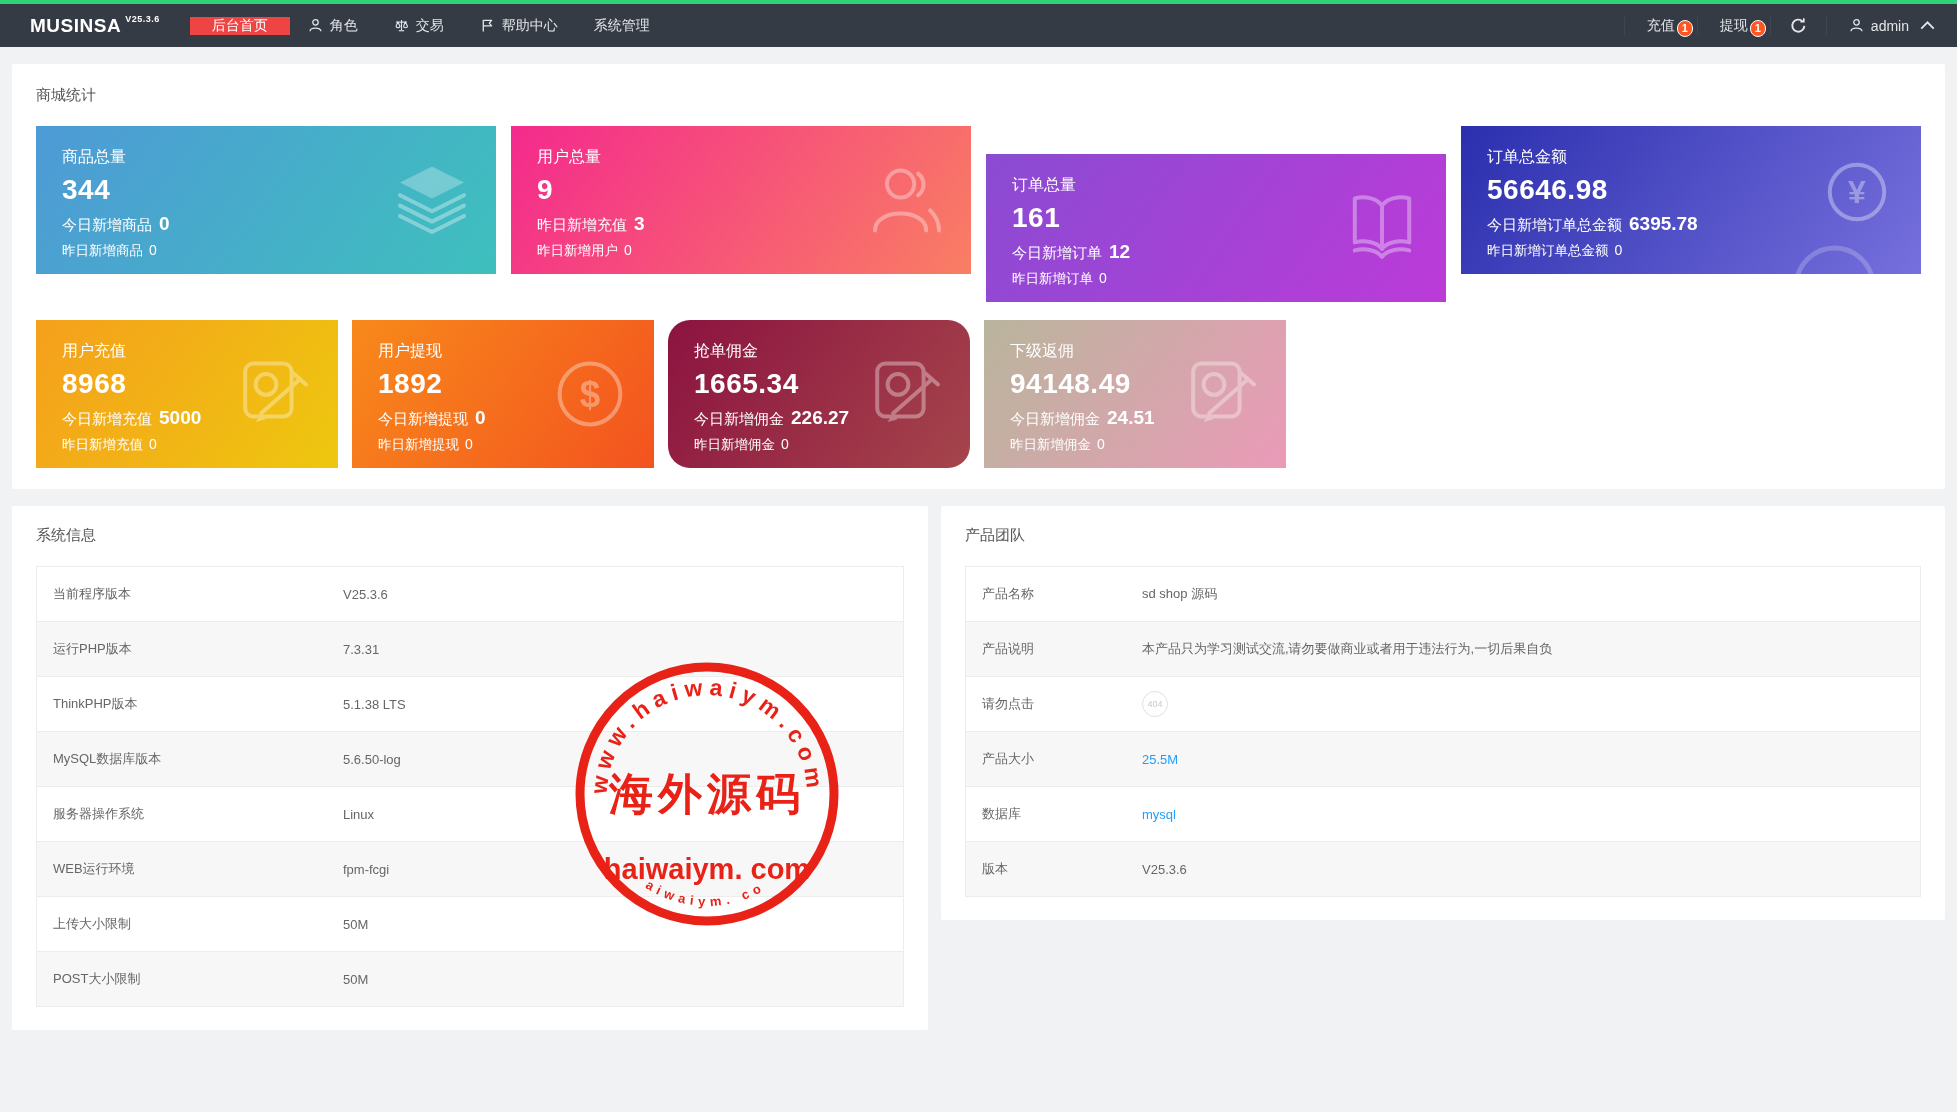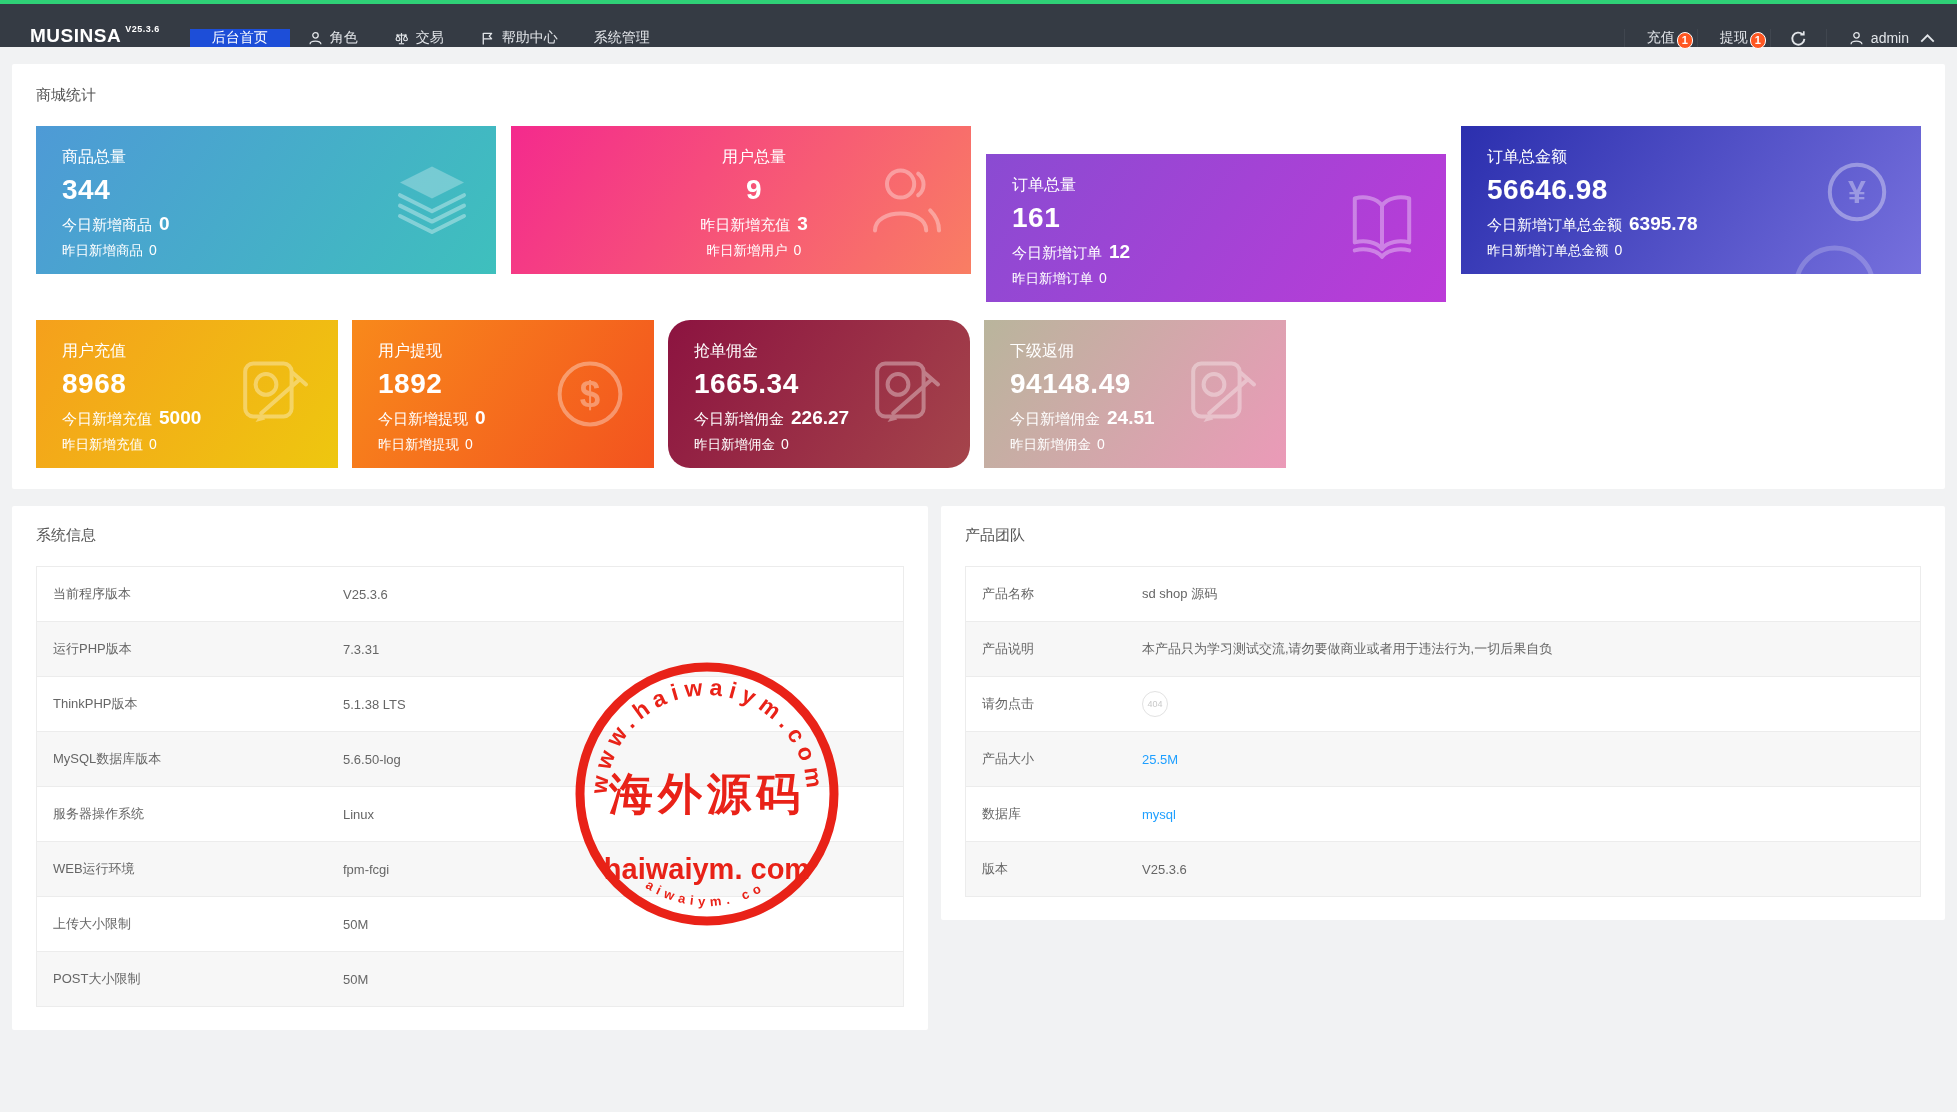--- a/index.html
+++ b/index.html
@@ -4,29 +4,29 @@
 <style>
   html,body{margin:0;padding:0}
   body{
     width:1957px;height:1112px;position:relative;overflow:hidden;
     background:#f1f2f3;
     font-family:"Liberation Sans","DejaVu Sans",sans-serif;
     -webkit-font-smoothing:antialiased;
   }
   
   .topbar{
-    height:47px;box-sizing:border-box;display:flex;align-items:flex-end;
+    height:47px;box-sizing:border-box;display:flex;align-items:center;
     background:#353b44;border-top:4px solid #2fd077;color:#dde1e6;
   }
   .logo{display:flex;align-items:center;padding:0 30px 0 30px;color:#fff;
         font-size:19px;font-weight:bold;letter-spacing:.5px;white-space:nowrap}
   .logo .ver{font-size:9px;font-weight:bold;margin-left:4px;transform:translateY(-7px)}
   .nav-item{display:flex;align-items:center;gap:7px;padding:0 18px;font-size:14px;
             color:#e2e5e9;cursor:pointer;white-space:nowrap}
-  .nav-item.active{background:#1d4ed8;color:#fff;padding:0 22px}
+  .nav-item.active{background:#ef4444;color:#fff;padding:0 22px}
   .nav-item svg{width:15px;height:15px;display:block}
   .nav-right{margin-left:auto;display:flex;align-items:stretch}
   .nav-right .nav-item{position:relative;padding:0 22px;border-left:1px solid rgba(255,255,255,.06)}
   .nav-right .icon-btn{padding:0 19px}
   .badge{position:absolute;top:3px;right:4px;min-width:11px;height:17px;line-height:15px;
          padding:0 4px;background:#ff5722;border:1px solid #fff;border-radius:9px;color:#fff;
          font-size:11px;text-align:center;box-sizing:border-box;font-weight:bold}
   .chev{width:12px;height:8px;margin-left:4px}
   
   .main{padding:17px 12px 0}
@@ -157,21 +157,21 @@
           <div class="c-line yest"><span>昨日新增商品</span><span class="c-num">0</span></div>
           <span class="card-icon">
             <svg viewBox="0 0 100 100" fill="none" stroke="#fff" stroke-width="5" stroke-linejoin="round" stroke-linecap="round">
               <polygon points="50,8 90,28 50,48 10,28" fill="rgba(255,255,255,0.8)" stroke="none"></polygon>
               <polyline points="10,44 50,64 90,44"></polyline>
               <polyline points="10,57 50,77 90,57"></polyline>
               <polyline points="10,70 50,90 90,70"></polyline>
             </svg>
           </span>
         </div>
-        <div class="card" style="background: linear-gradient(125deg, rgb(244, 42, 141), rgb(249, 126, 99)); text-align: center;">
+        <div class="card" style="background: linear-gradient(125deg, rgb(244, 42, 141), rgb(249, 126, 99));">
           <div class="c-title">用户总量</div>
           <div class="c-value">9</div>
           <div class="c-line"><span>昨日新增充值</span><span class="c-num">3</span></div>
           <div class="c-line yest"><span>昨日新增用户</span><span class="c-num">0</span></div>
           <span class="card-icon">
             <svg viewBox="0 0 100 100" fill="none" stroke="#fff" stroke-width="5" stroke-linecap="round">
               <circle cx="42" cy="30" r="17"></circle>
               <path d="M10,88 C10,60 74,60 74,88"></path>
               <path d="M64,17 a17,17 0 0 1 0,27"></path>
               <path d="M79,63 c8,8 11,15 11,25"></path>

